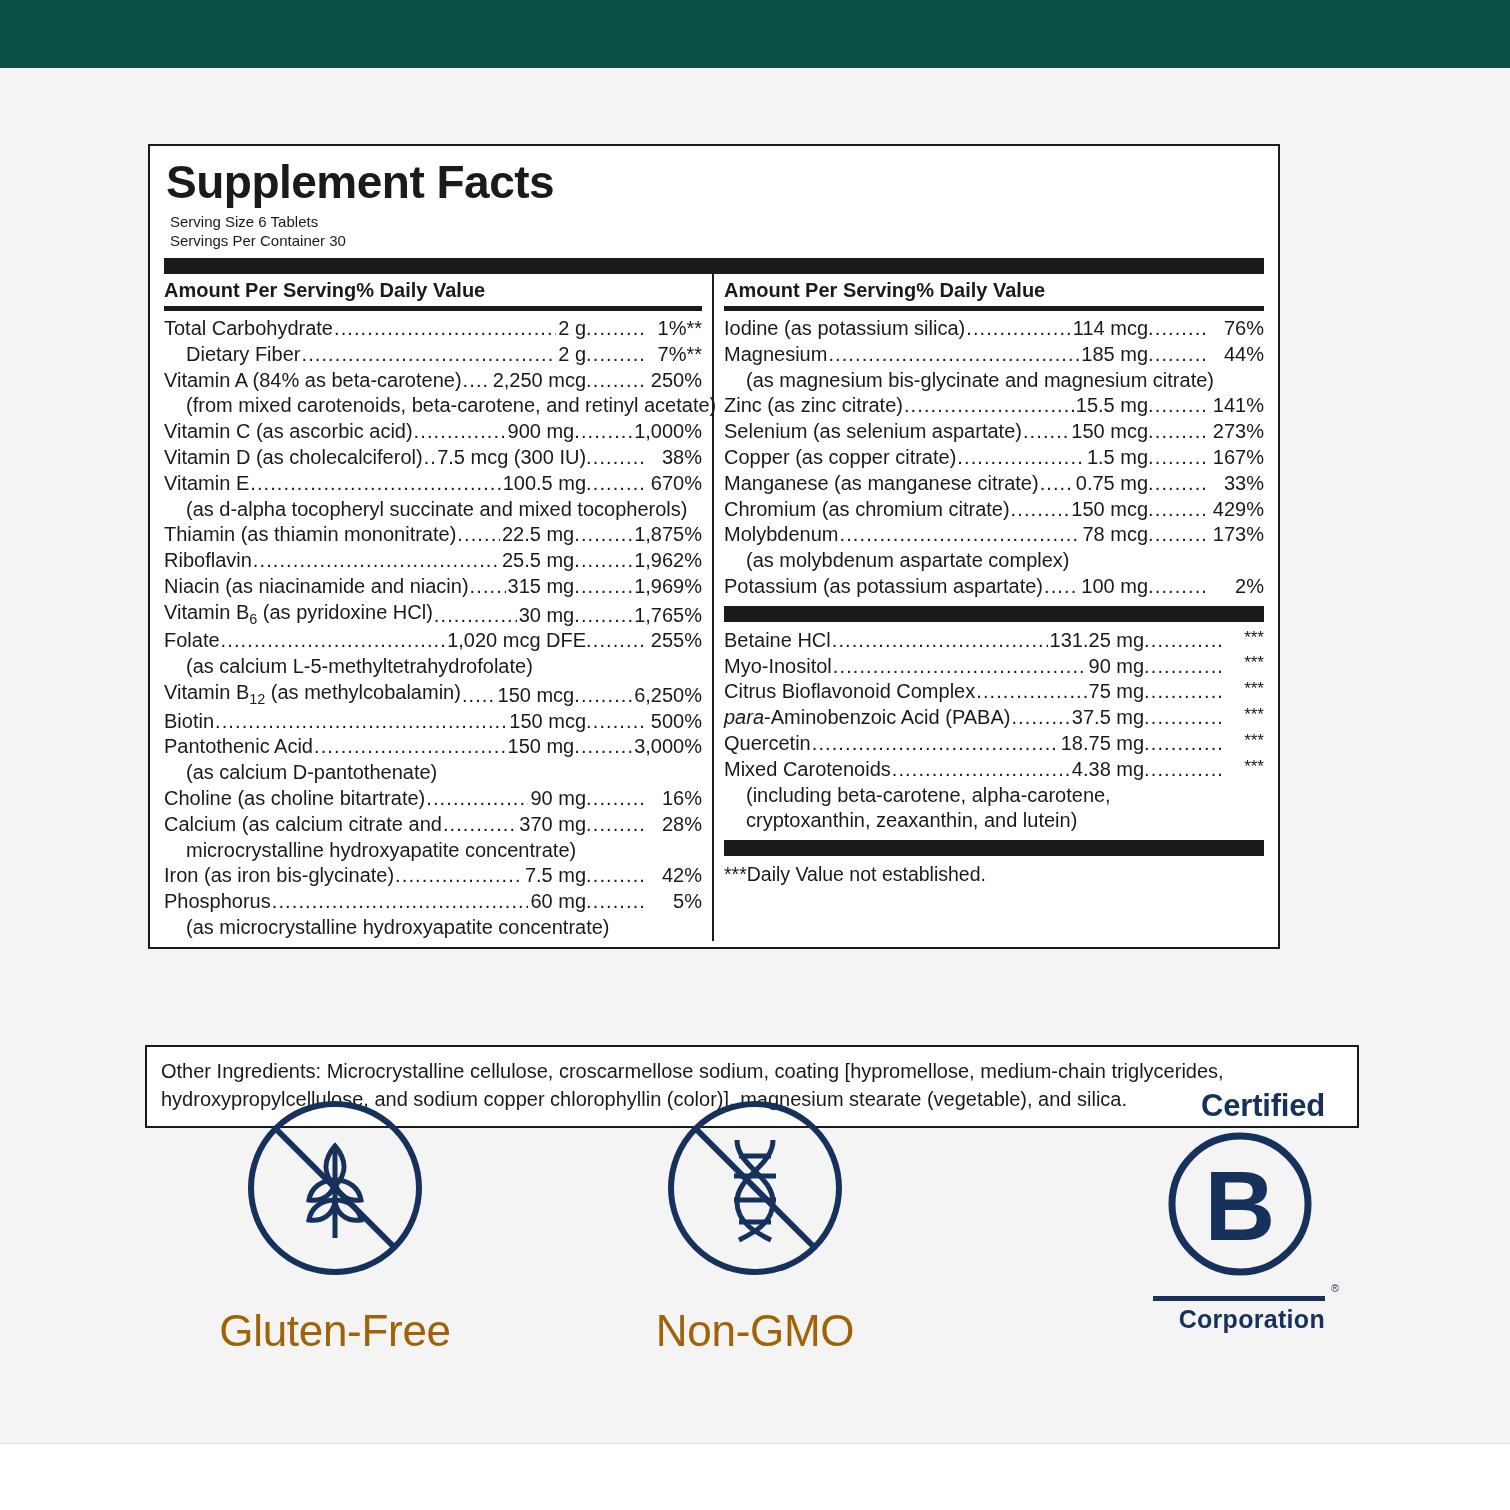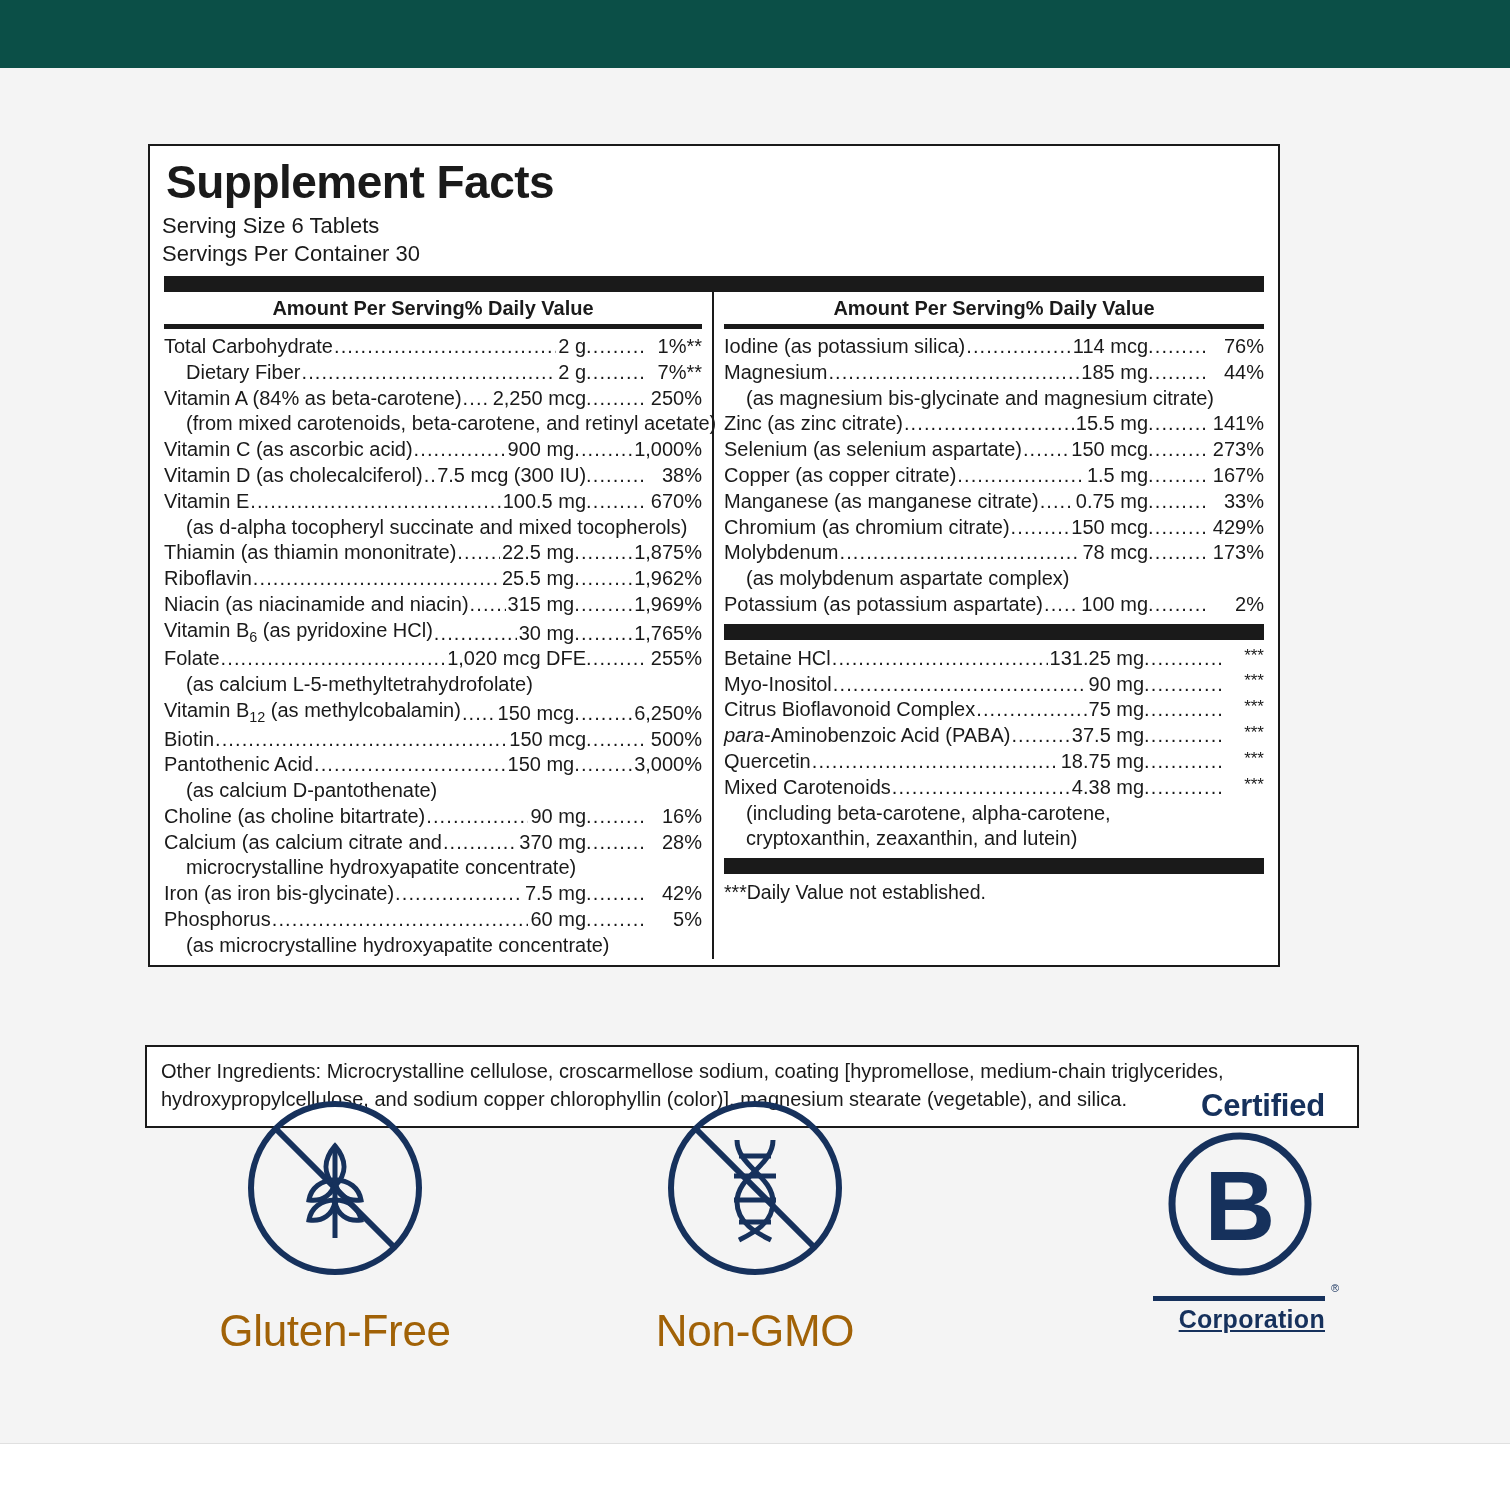--- a/index.html
+++ b/index.html
@@ -50,23 +50,23 @@
     padding: 8px 12px 6px 12px;
   }
   .sf-title {
     font-size: 46px;
     font-weight: bold;
     letter-spacing: -0.5px;
     line-height: 1.08;
     margin: 4px 0 4px 4px;
   }
   .sf-serving {
-    font-size: 22px;
+    font-size: 15px;
     line-height: 1.28;
-    margin-left: 0;
+    margin-left: 8px;
   }
   .rule-thick {
     height: 16px;
     background: #1a1a1a;
     margin: 8px 2px 0 2px;
   }
   .cols {
     display: flex;
     margin: 0 2px;
   }
@@ -77,21 +77,21 @@
     width: 50%;
     padding-right: 10px;
     border-right: 2px solid #1a1a1a;
   }
   .col-right {
     width: 50%;
     padding-left: 10px;
   }
   .col-head {
     display: flex;
-    justify-content: center;
+    justify-content: flex-start;
     font-size: 20px;
     font-weight: bold;
     padding: 5px 0 4px 0;
   }
   .rule-med {
     height: 5px;
     background: #1a1a1a;
   }
   .rule-block {
     height: 16px;
@@ -210,21 +210,20 @@
   .b-certified {
     font-size: 31px;
     font-weight: bold;
     letter-spacing: -0.2px;
   }
   .b-corporation {
     font-size: 25px;
     font-weight: bold;
     letter-spacing: 0.3px;
     margin-top: 4px;
-    text-decoration: underline;
   }
   .b-bar {
     width: 172px;
     height: 5px;
     background: #16315c;
     margin-top: 8px;
     position: relative;
   }
   .b-reg {
     position: absolute;

